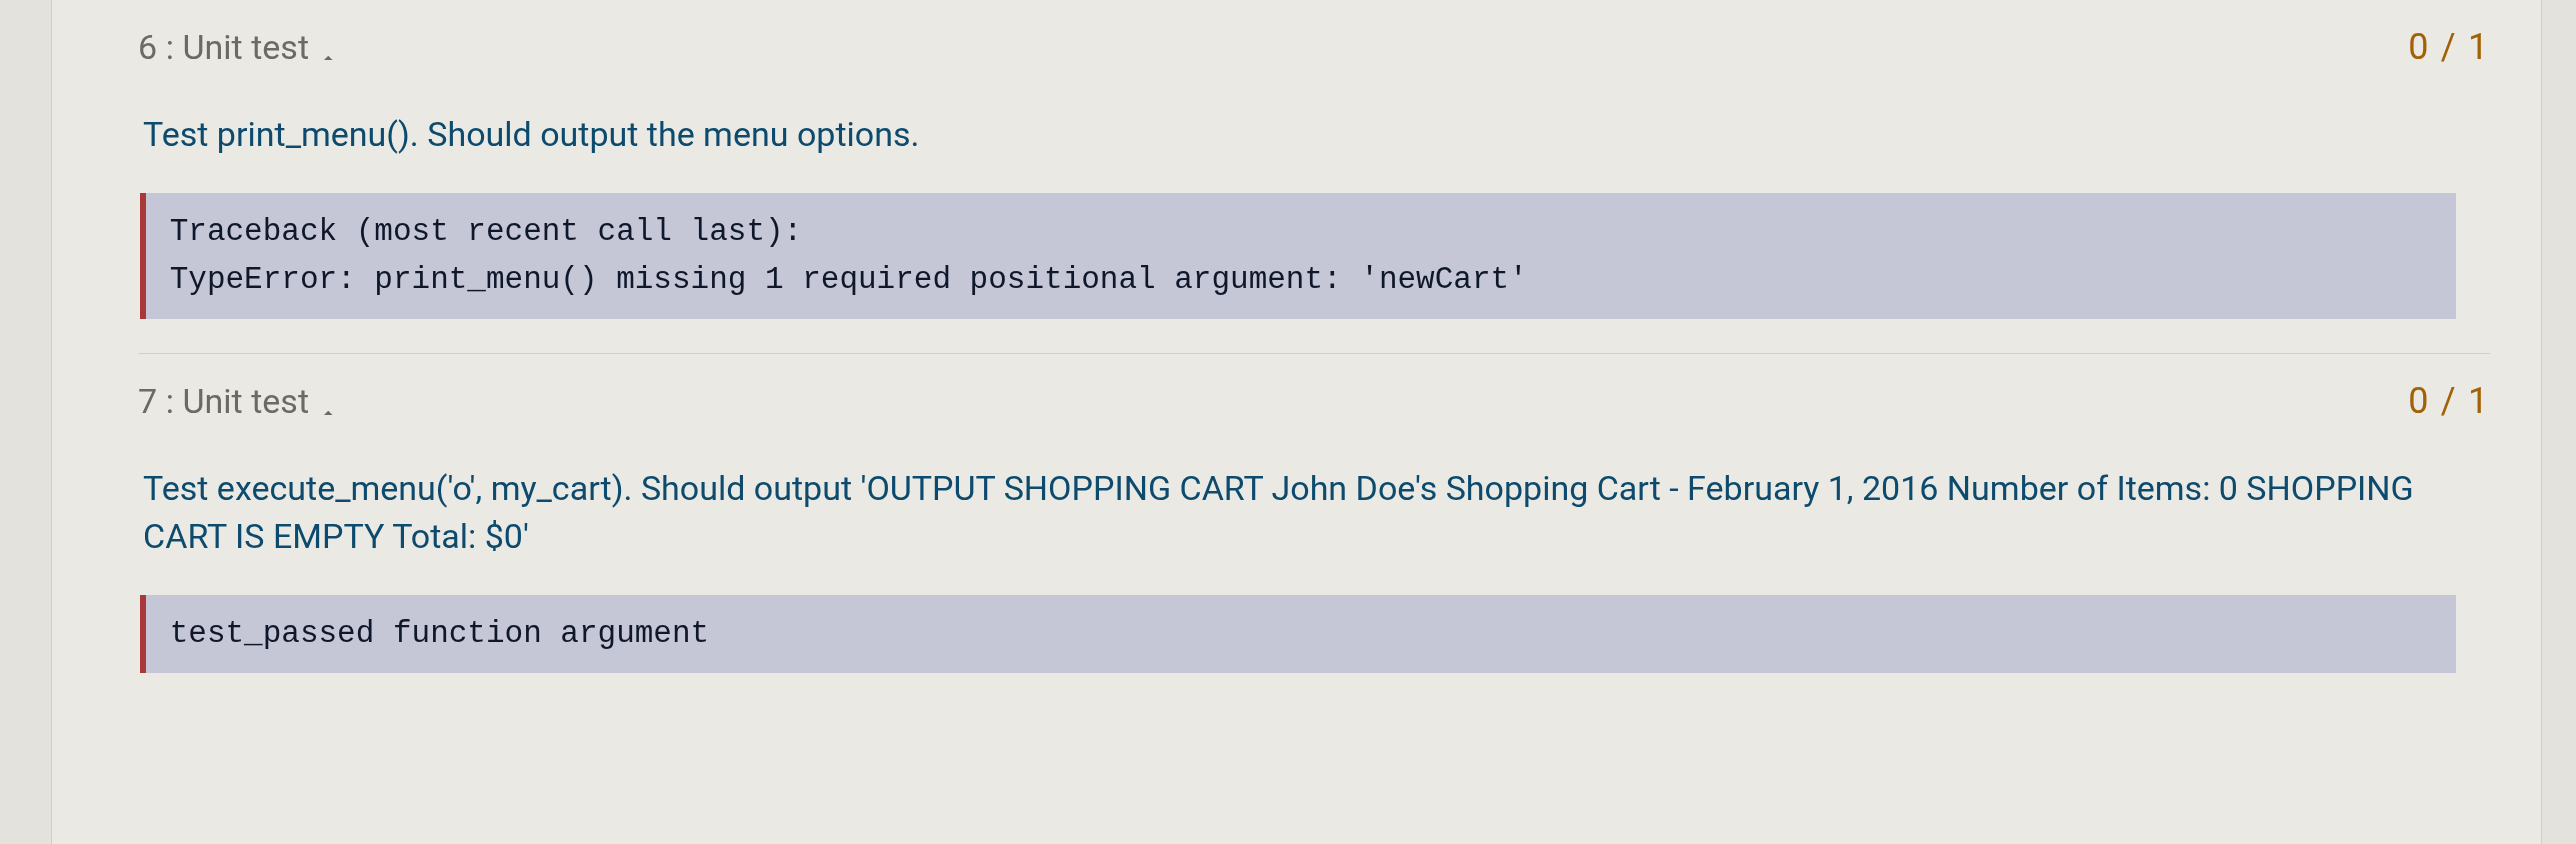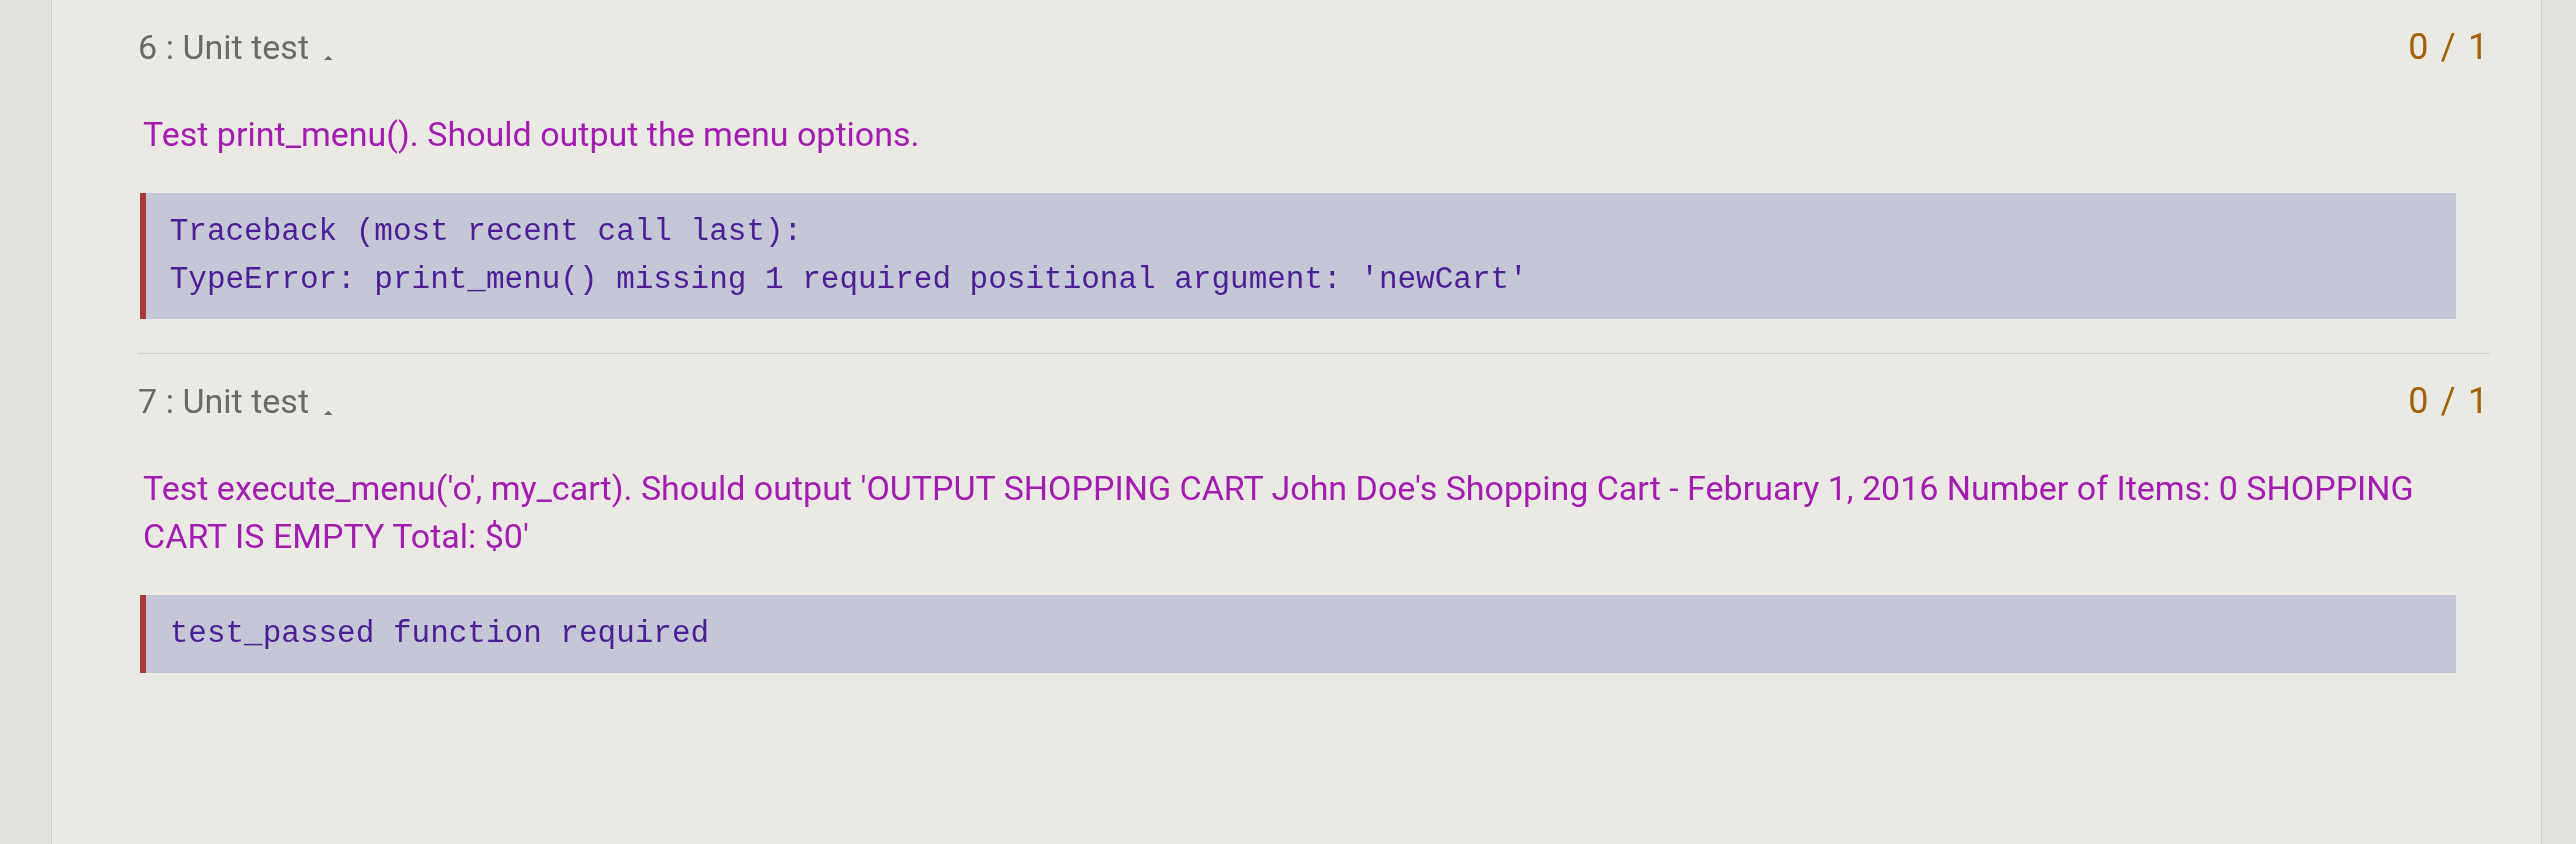--- a/index.html
+++ b/index.html
@@ -59,33 +59,33 @@
       fill: #6a6a66;
     }
     .test-score {
       font-size: 36px;
       color: #a16207;
       font-weight: 400;
       letter-spacing: 1.7px;
     }
     .test-description {
       font-size: 34px;
-      color: #a21caf;
+      color: #0c4a6e;
       font-weight: 400;
       line-height: 1.4;
       margin-bottom: 34px;
       padding-left: 5.1px;
     }
     .error-block {
       background: #c5c6d6;
       border-left: 6.8px solid #a93838;
       padding: 15.4px 24px;
       font-family: "Courier New", Courier, monospace;
       font-size: 31px;
-      color: #4c1d95;
+      color: #0f172a;
       line-height: 1.55;
       white-space: pre-wrap;
       margin-left: 1.7px;
       margin-right: 34px;
     }
   </style>
 </head>
 <body>
 
 <div class="outer-frame">
@@ -118,18 +118,18 @@
           <span>Unit test</span>
           <span class="chevron-icon">
             <svg viewBox="0 0 24 24">
                 <path d="M7 14l5-5 5 5z"></path>
               </svg>
           </span>
         </div>
         <div class="test-score">0 / 1</div>
       </div>
       <div class="test-description">Test execute_menu('o', my_cart). Should output 'OUTPUT SHOPPING CART John Doe's Shopping Cart - February 1, 2016 Number of Items: 0 SHOPPING CART IS EMPTY Total: $0'</div>
-      <div class="error-block">test_passed function required</div>
+      <div class="error-block">test_passed function argument</div>
     </div>
 
   </div>
 </div>
 
 
 </body></html>

